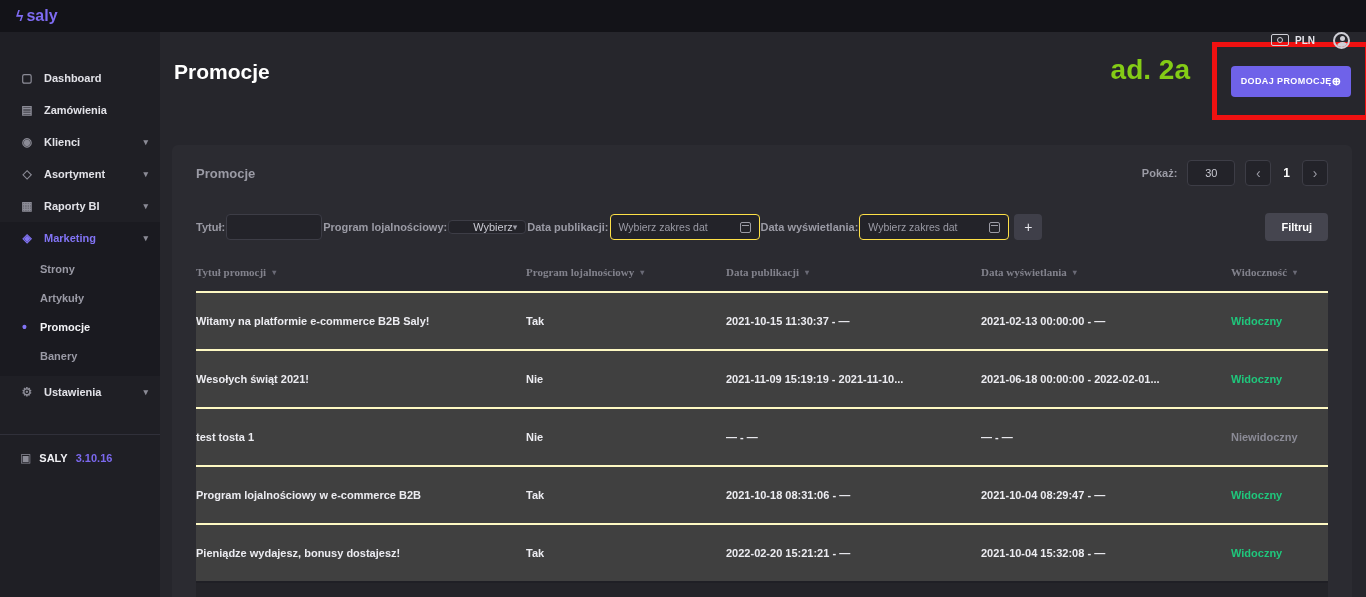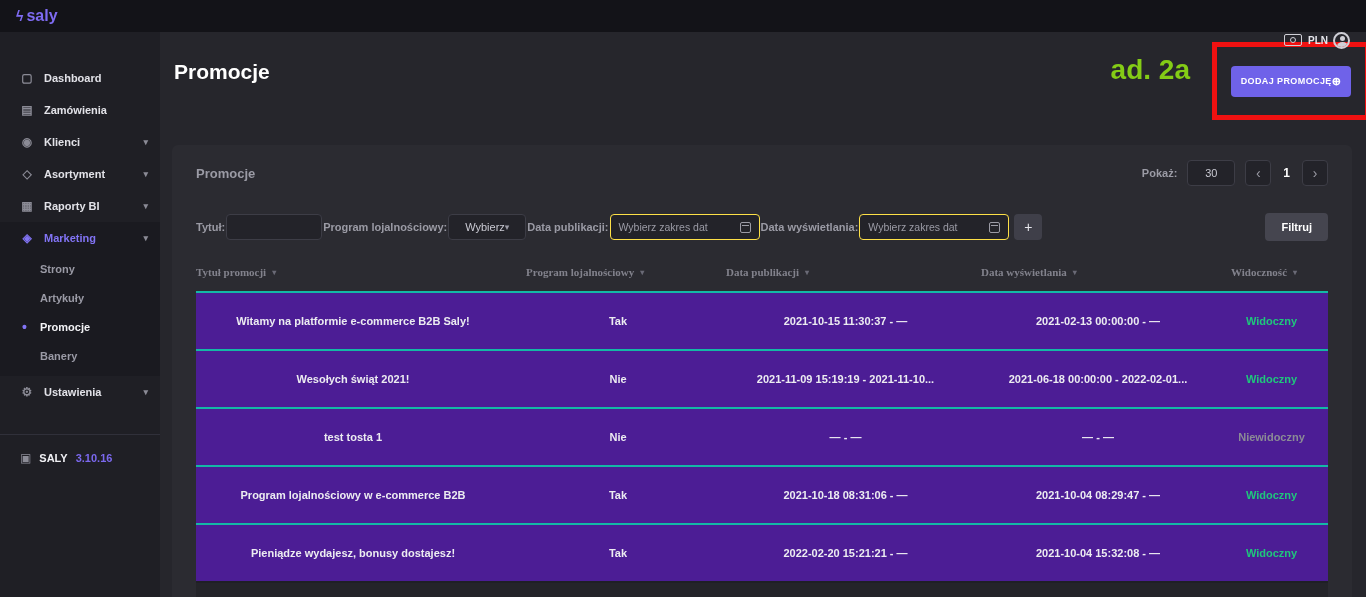--- a/index.html
+++ b/index.html
@@ -7,21 +7,21 @@
   body {
     width:1366px; height:597px; overflow:hidden; position:relative;
     background:#26262c; font-family:"Liberation Sans", sans-serif;
   }
 
   
   .topbar { position:absolute; top:0; left:0; right:0; height:32px; background:#131318;
     display:flex; align-items:center; justify-content:space-between; padding:0 16px; z-index:6; }
   .logo { display:flex; align-items:center; gap:3px; color:#7e6bf2; font-weight:700; font-size:16px; cursor:pointer; }
   .logo-icon { font-size:14px; color:#7e6bf2; }
-  .topbar-right { display:flex; align-items:center; gap:5px;margin-top:48px; }
+  .topbar-right { display:flex; align-items:center; gap:18px;margin-top:48px; }
   .currency { display:flex; align-items:center; gap:6px; color:#e6e6ec; font-size:10px; font-weight:700; cursor:pointer; }
   .money { width:18px; height:12px; border:1px solid #cfcfd6; border-radius:2px; position:relative; }
   .money:before { content:''; position:absolute; inset:2px 5px; border:1px solid #cfcfd6; border-radius:50%; }
   .person { width:17px; height:17px; border:2px solid #cfcfd6; border-radius:50%; position:relative; overflow:hidden; cursor:pointer; }
   .person:before { content:''; position:absolute; top:2px; left:4.5px; width:5px; height:5px; border-radius:50%; background:#cfcfd6; }
   .person:after { content:''; position:absolute; top:8.5px; left:1.5px; width:11px; height:8px; border-radius:50% 50% 0 0; background:#cfcfd6; }
 
   
   .sidebar { position:absolute; top:32px; left:0; width:160px; bottom:0; background:#1f1f25; z-index:5; padding-top:30px; }
   .side-item { height:32px; display:flex; align-items:center; padding:0 12px 0 20px; gap:10px;
@@ -63,41 +63,41 @@
   .lbl { color:#9b9ba5; font-size:11px; font-weight:600; white-space:nowrap; }
   .show-input { width:48px; height:26px; background:#232329; border:1px solid #3d3d46; border-radius:4px;
     color:#c9c9d2; font-size:11px; text-align:center; font-family:"Liberation Sans", sans-serif; }
   .pg-btn { width:26px; height:26px; background:#232329; border:1px solid #3d3d46; border-radius:4px;
     color:#9b9ba5; font-size:14px; cursor:pointer; line-height:1; }
   .pg-num { color:#fff; font-size:12px; font-weight:700; margin:0 2px; }
 
   .filters { height:52px; display:flex; align-items:center; gap:1px; }
   .f-input { width:96px; height:26px; background:#232329; border:1px solid #3d3d46; border-radius:4px;
     color:#e6e6ec; padding:0 8px; font-size:11px; font-family:"Liberation Sans", sans-serif; }
-  .f-select { width:78px; height:26px; background:#232329; border:1px solid #3d3d46; border-radius:4px;
+  .f-select { width:78px; height:14px; background:#232329; border:1px solid #3d3d46; border-radius:4px;
     color:#c9c9d2; font-size:11px; display:flex; align-items:center; justify-content:space-between;
-    padding:0 16px; cursor:pointer; }
+    padding:0 24px; cursor:pointer; }
   .f-select .chev { font-size:9px; color:#9b9ba5; }
   .f-date { width:150px; height:26px; background:#232329; border:1px solid #fde047; border-radius:4px;
     color:#9b9ba5; font-size:10.5px; display:flex; align-items:center; justify-content:space-between;
     padding:0 8px; cursor:pointer; white-space:nowrap; }
   .cal { width:11px; height:11px; border:1px solid #9b9ba5; border-radius:2px; position:relative; flex:none; }
   .cal:before { content:''; position:absolute; left:1px; right:1px; top:2px; height:1px; background:#9b9ba5; }
   .plus-btn { width:28px; height:26px; background:#3f3f49; border:none; border-radius:4px; color:#e6e6ec;
     font-size:14px; cursor:pointer; margin-left:4px; }
   .spacer { flex:1; }
   .filter-btn { height:28px; padding:0 16px; background:#45454f; border:none; border-radius:4px; color:#fff;
     font-size:11px; font-weight:700; cursor:pointer; font-family:"Liberation Sans", sans-serif; }
 
   .thead, .tr { display:grid; grid-template-columns:330px 200px 255px 250px 1fr; align-items:center; }
   .thead { height:38px; }
   .th { color:#82828c; font-size:11px; font-weight:600; display:flex; align-items:center; gap:6px;
     cursor:pointer; white-space:nowrap;font-family:Liberation Serif, serif; }
   .sort { font-size:8px; color:#6a6a76; }
-  .tr { height:58px; border-top:2px solid #14b8a6; background:#4c1d95; cursor:pointer;text-align:center; }
+  .tr { height:58px; border-top:2px solid #fef9c3; background:#404040; cursor:pointer; }
   .td { color:#ececf1; font-size:11px; font-weight:700; padding-right:16px; white-space:nowrap;
     overflow:hidden; text-overflow:ellipsis; }
   .c-vis.on { color:#1fc77c; }
   .c-vis.off { color:#8b8b96; }
   .table-footer { height:16px; background:#242429; border-top:2px solid #1f1f25; }
 </style>
 </head>
 <body>
 
 <div class="topbar">

